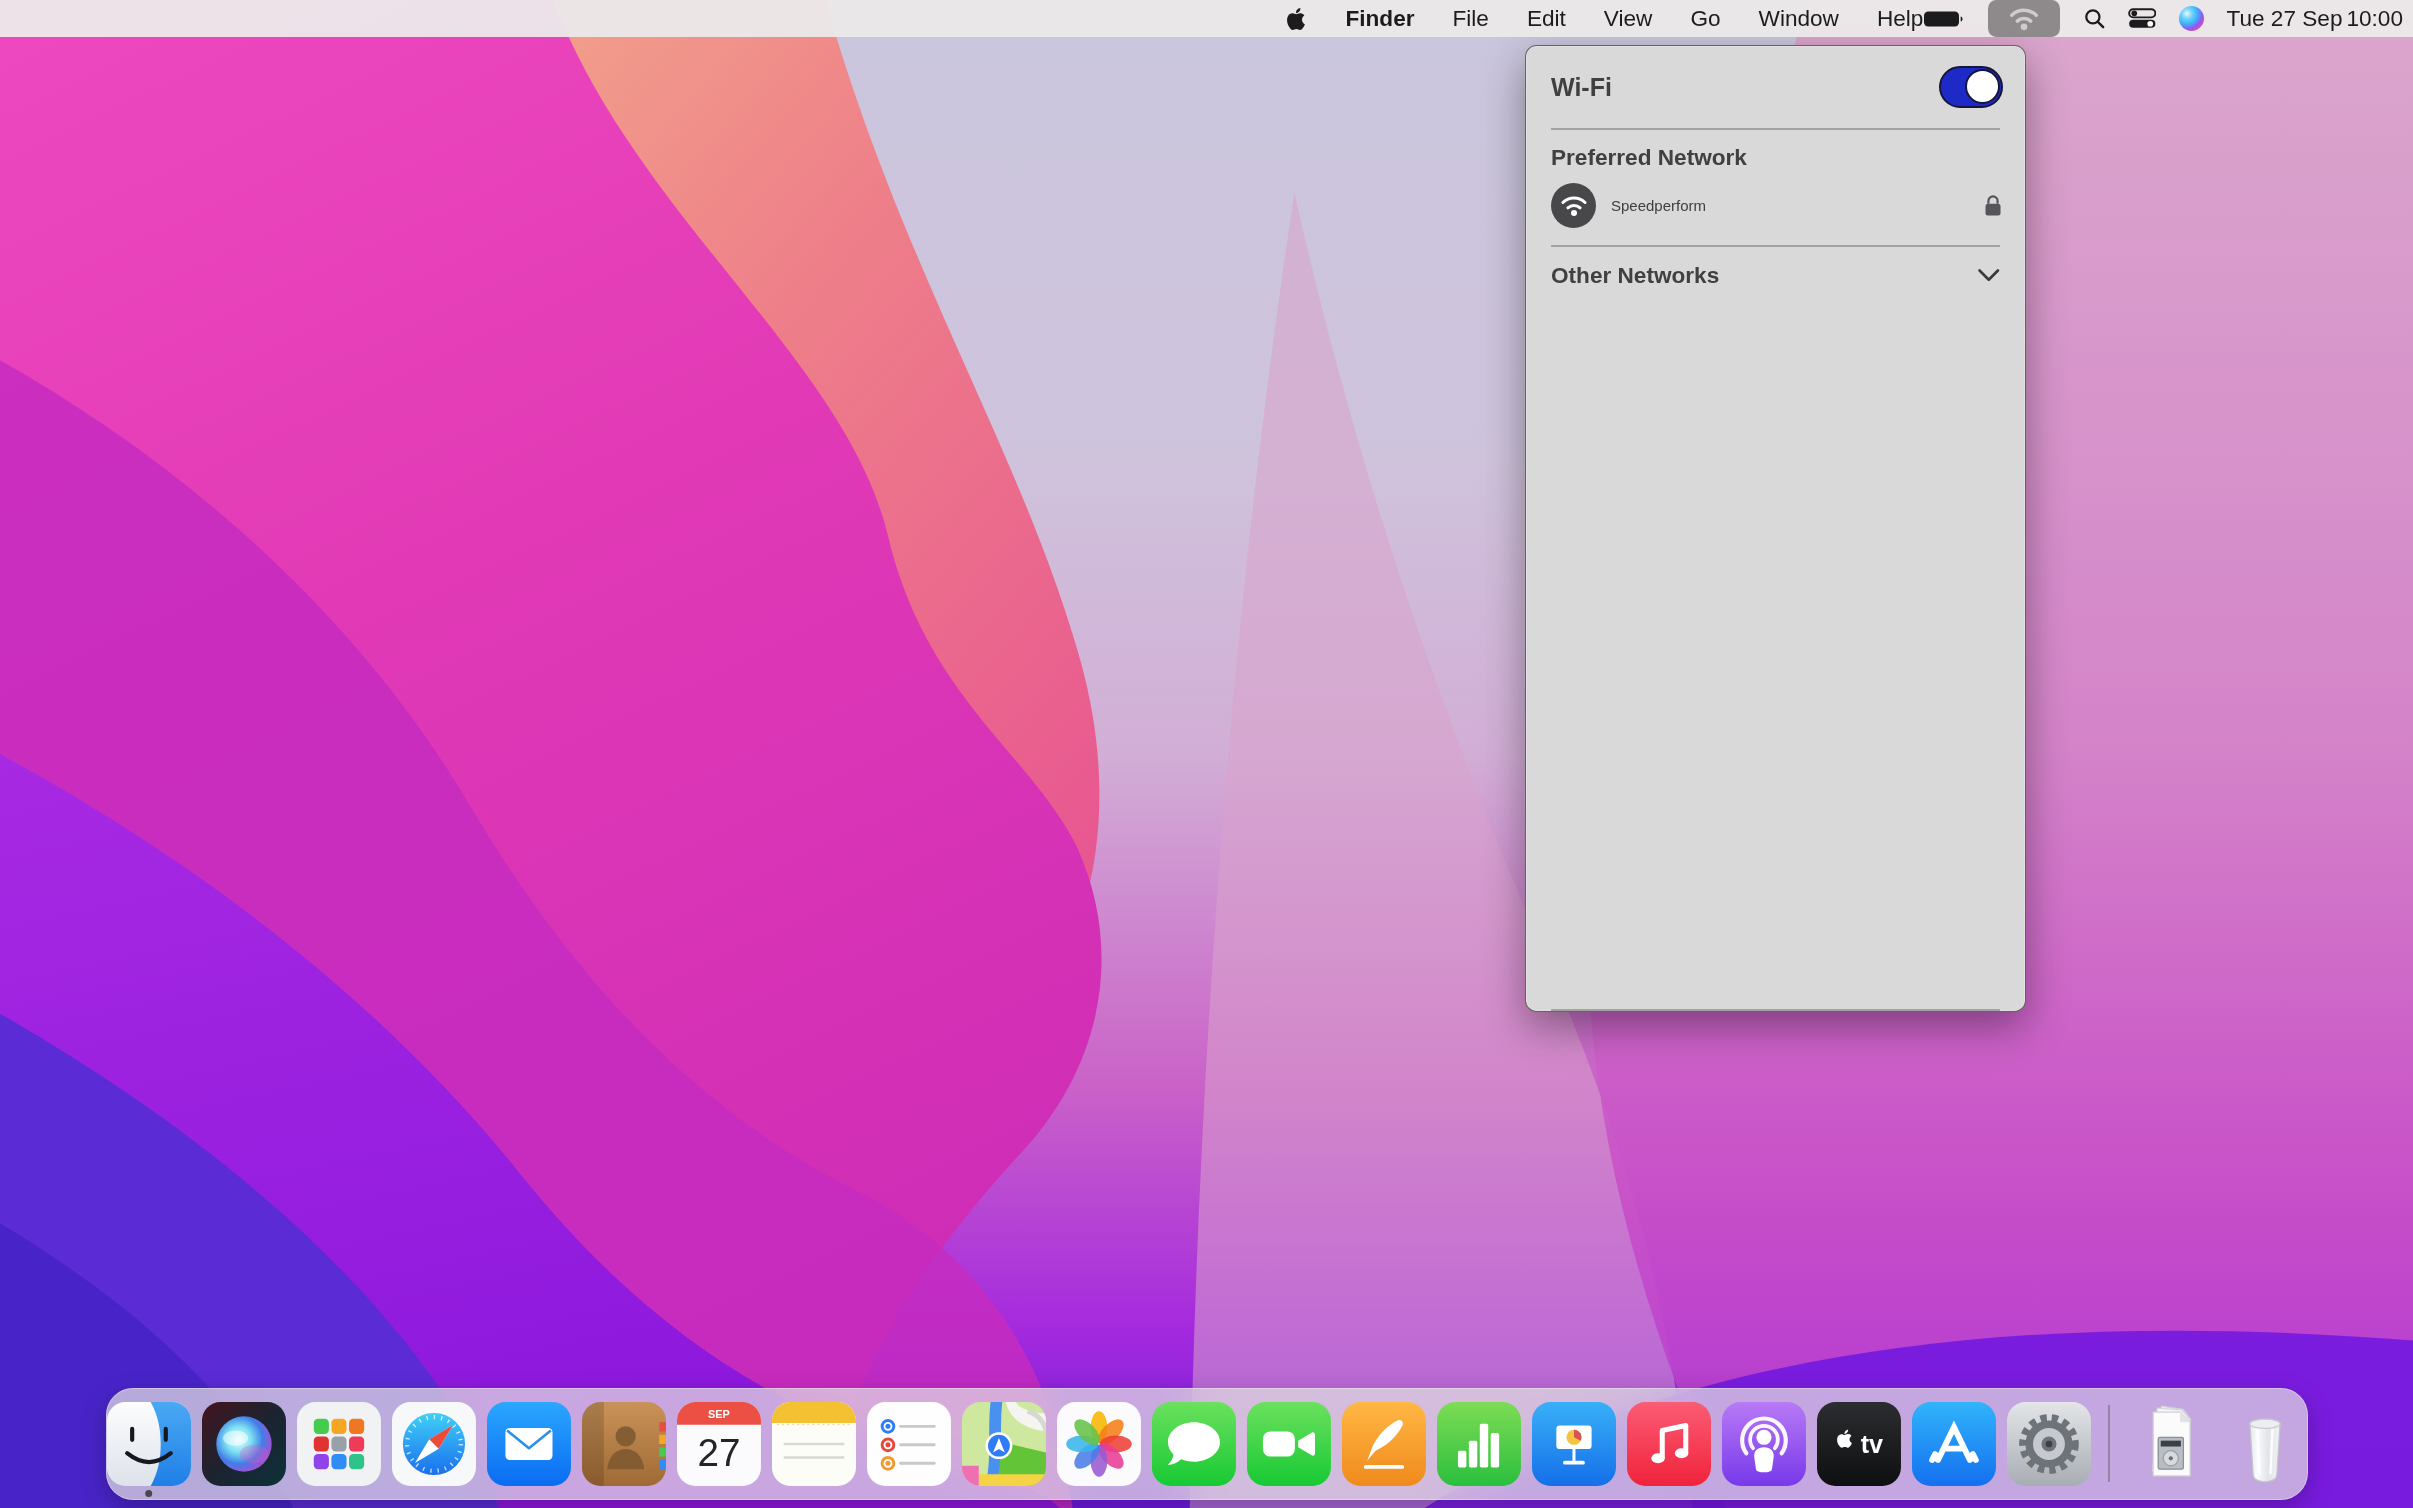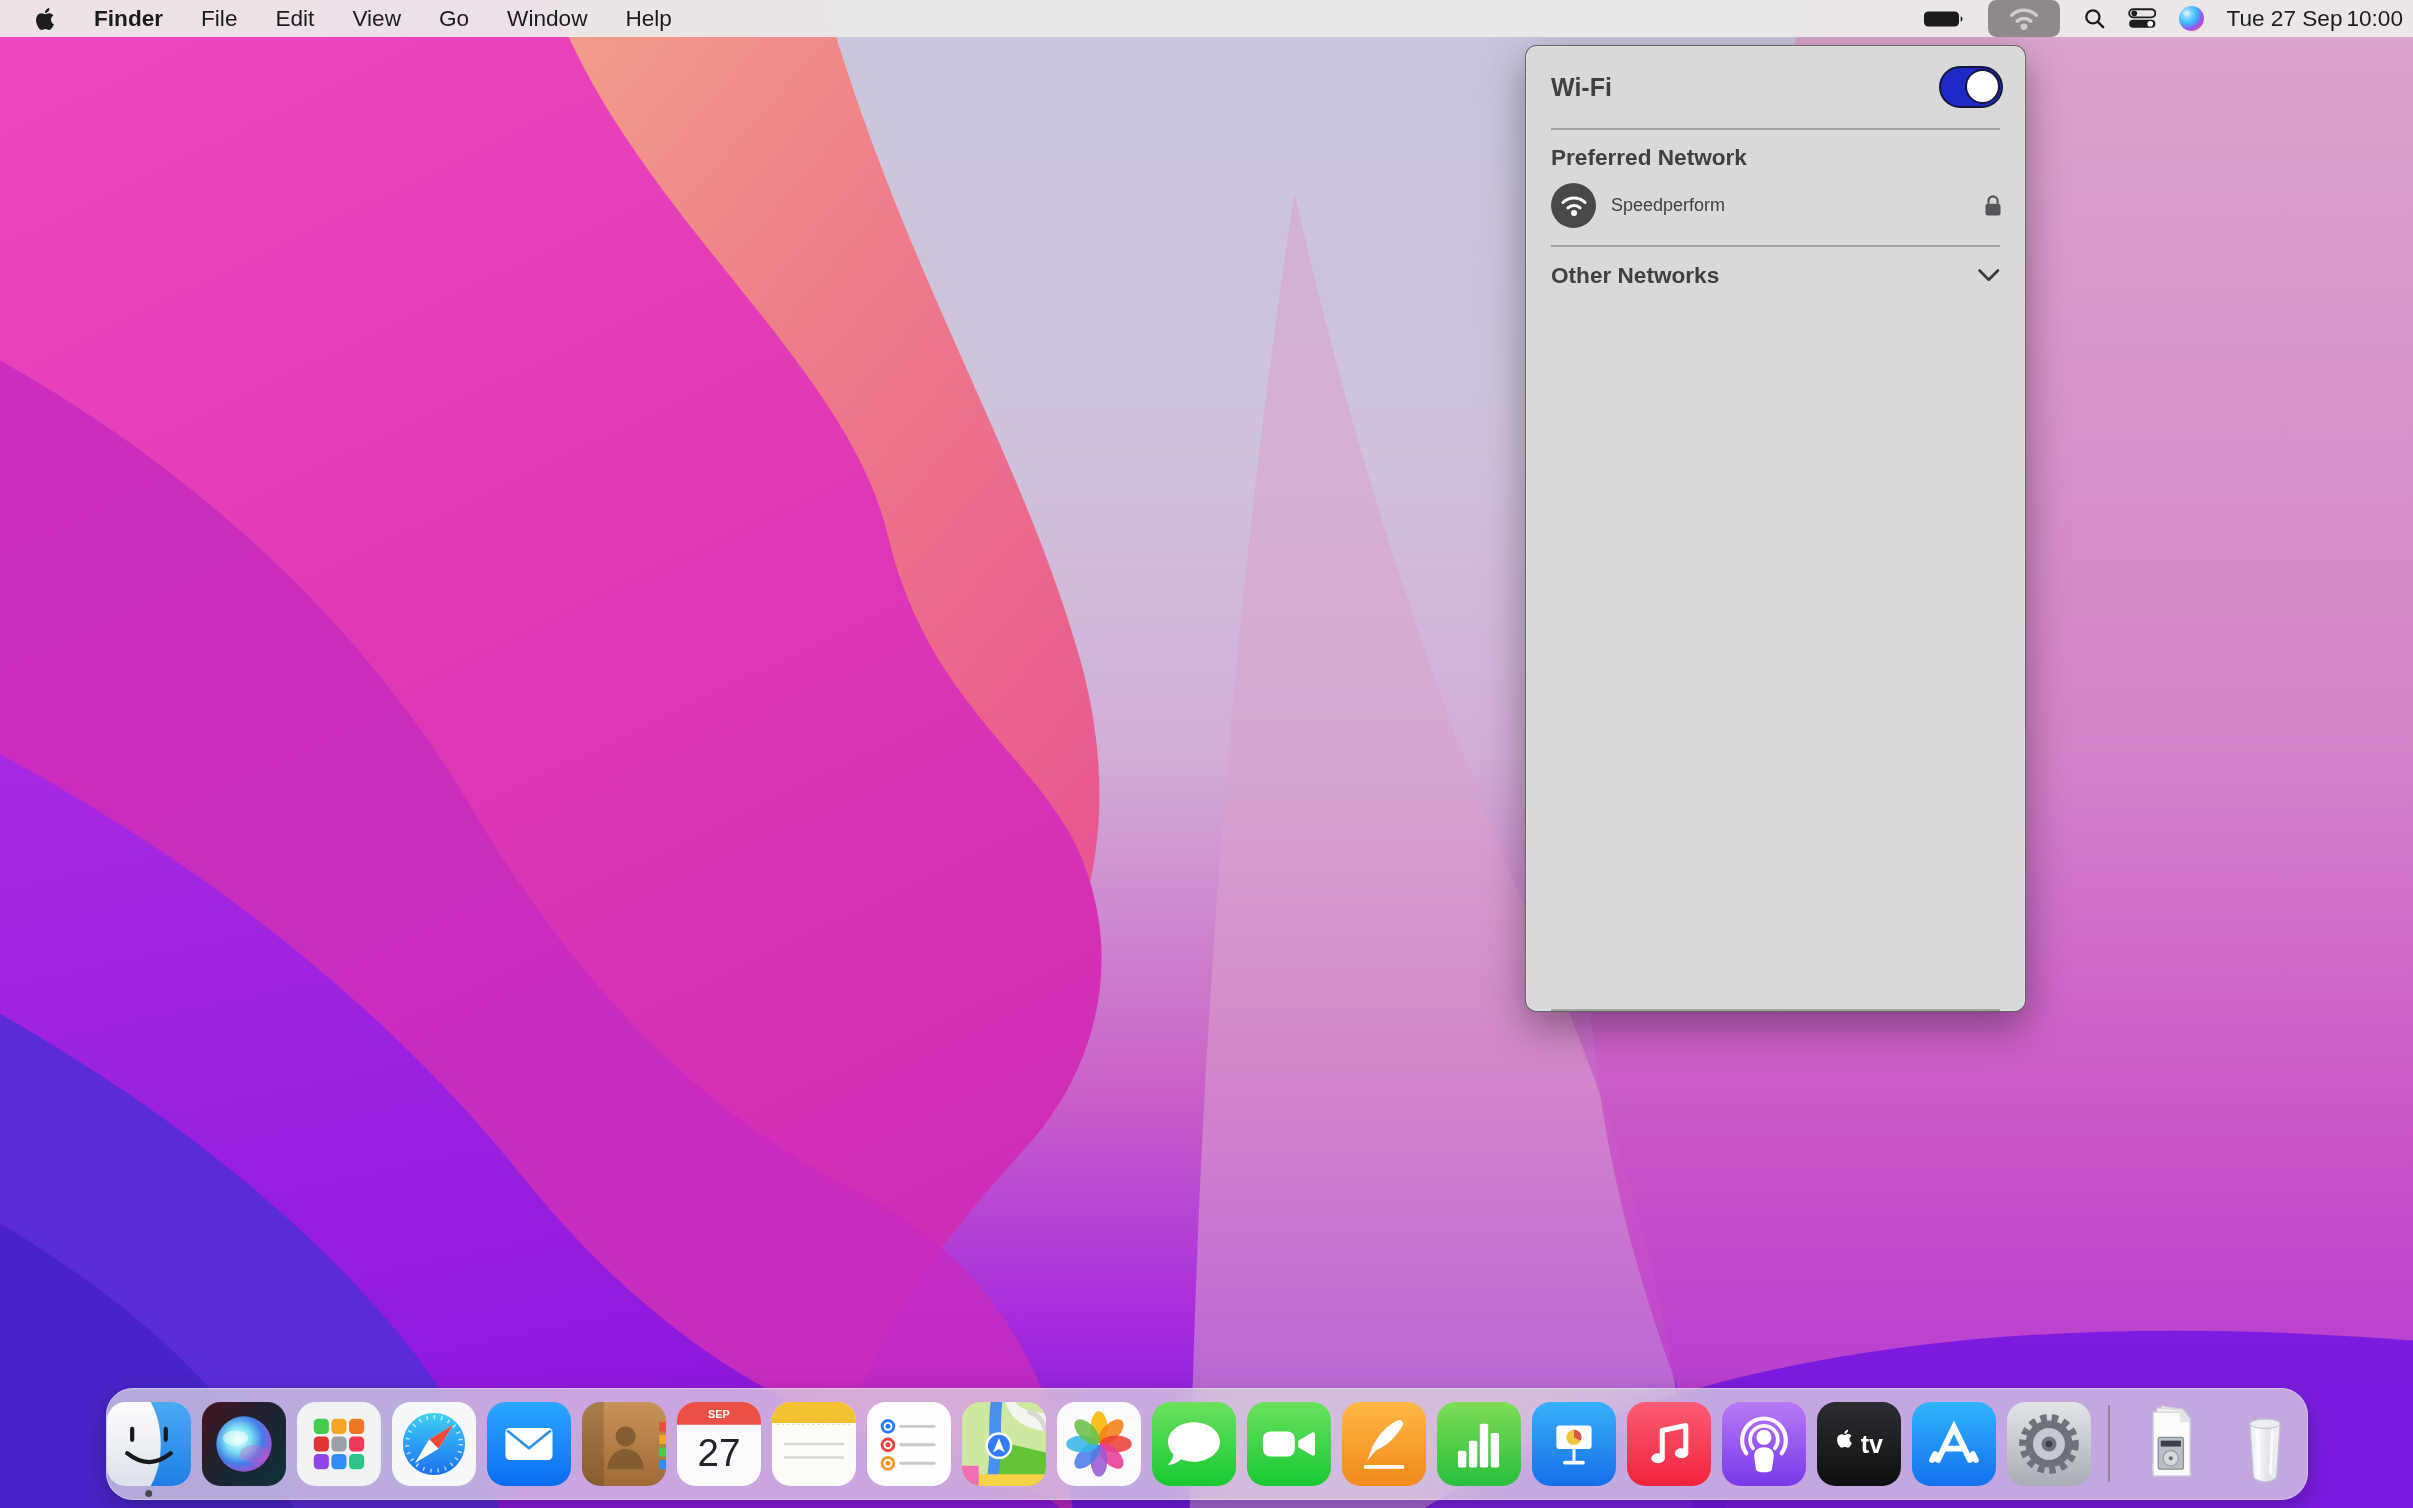--- a/index.html
+++ b/index.html
@@ -6,21 +6,21 @@
   html,body { width:2413px; height:1508px; overflow:hidden;
     font-family:"Liberation Sans","DejaVu Sans",sans-serif; }
   body { position:relative; background:#9b4fd0; }
 
   
   .wallpaper { position:absolute; inset:0; z-index:0; }
 
   
   .menubar { position:absolute; top:0; left:0; width:2413px; height:37px;
     background:rgba(235,232,233,0.96); display:flex; align-items:center;
-    justify-content:space-between; z-index:30; color:#1c1c1e; font-size:22.6px; }
+    justify-content:flex-end; z-index:30; color:#1c1c1e; font-size:22.6px; }
   .mb-left { display:flex; align-items:center; gap:38px; padding-left:34px; }
   .mb-left .appname { font-weight:700; }
   .mb-item { cursor:default; }
   .mb-right { display:flex; align-items:center; gap:22.6px; padding-right:10px; }
   .wifi-btn { width:72px; height:37px; background:#8e8a8b; border-radius:8.4px;
     display:flex; align-items:center; justify-content:center; }
   .siri-orb { width:25px; height:25px; border-radius:50%;
     background:radial-gradient(circle at 32% 30%, #e8f9ff 0%, #7dd3fc 20%,
       #38bdf8 40%, #8b5cf6 62%, #ec4899 82%, #a8186e 100%); }
   .clock { display:flex; gap:4px; }
@@ -38,21 +38,21 @@
     background:#1d2ac8; border:2.5px solid #15163a; cursor:pointer; }
   .toggle .knob { position:absolute; top:0.8px; right:0.8px; width:35px; height:35px;
     border-radius:50%; background:#ffffff; border:2.5px solid #15163a; }
   .section-hdr { margin:13.4px 25px 0; font-size:22.6px; font-weight:700;
     display:flex; align-items:center; justify-content:space-between; line-height:30px; }
   .net-row { margin:8.4px 22px 0 25px; height:49px; display:flex; align-items:center; }
   .net-row.second { margin-top:10px; }
   .hdr2 { margin-top:13.4px; }
   .net-icon { width:45px; height:45px; border-radius:50%; background:#48484b;
     display:flex; align-items:center; justify-content:center; flex:none; }
-  .net-name { font-size:18px; margin-left:15px; }
+  .net-name { font-size:15px; margin-left:15px; }
   .lock { margin-left:auto; flex:none; }
   .panel-spacer { flex:1; }
   .panel-footer { padding:13.4px 25px 18.4px; font-size:22.6px; cursor:pointer; }
 
   
   .dock { position:absolute; bottom:8.4px; left:50%; transform:translateX(-50%);
     height:112px; display:flex; align-items:center; gap:11px; padding:0 0;
     background:rgba(224,222,224,0.72); border:0.8px solid rgba(255,255,255,0.35);
     border-radius:27px; box-shadow:0 8.4px 25px rgba(0,0,0,0.25);
     backdrop-filter:blur(20px); z-index:25; }

